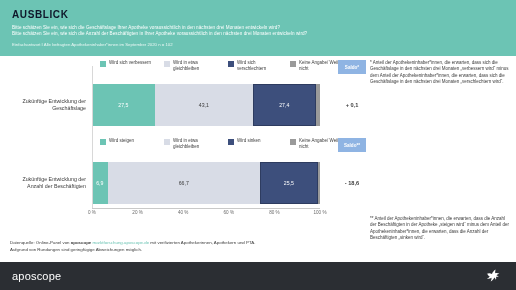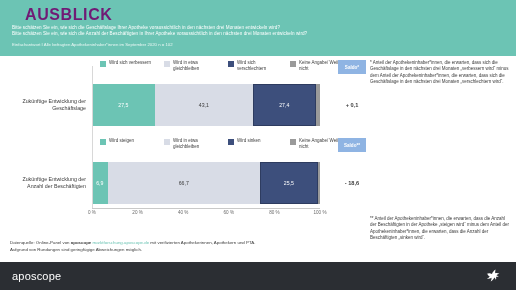--- a/index.html
+++ b/index.html
@@ -25,26 +25,26 @@
   .header {
     position: absolute;
     left: 0; top: 0;
     width: 516px;
     height: 56px;
     background: #6cc4b4;
     box-sizing: border-box;
     padding: 6px 12px 0 12px;
   }
   .header-title {
-    font-size: 16px;
+    font-size: 10px;
     font-weight: bold;
     letter-spacing: 0.6px;
-    color: #701a75;
+    color: #0f172a;
     line-height: 15px;
-    margin: 1px 0 3px 13px;
+    margin: 1px 0 3px 0;
   }
   .header-q {
     font-size: 4.6px;
     color: #ffffff;
     line-height: 6.4px;
     letter-spacing: 0.06px;
     white-space: nowrap;
   }
   .header-base {
     font-size: 4.3px;

